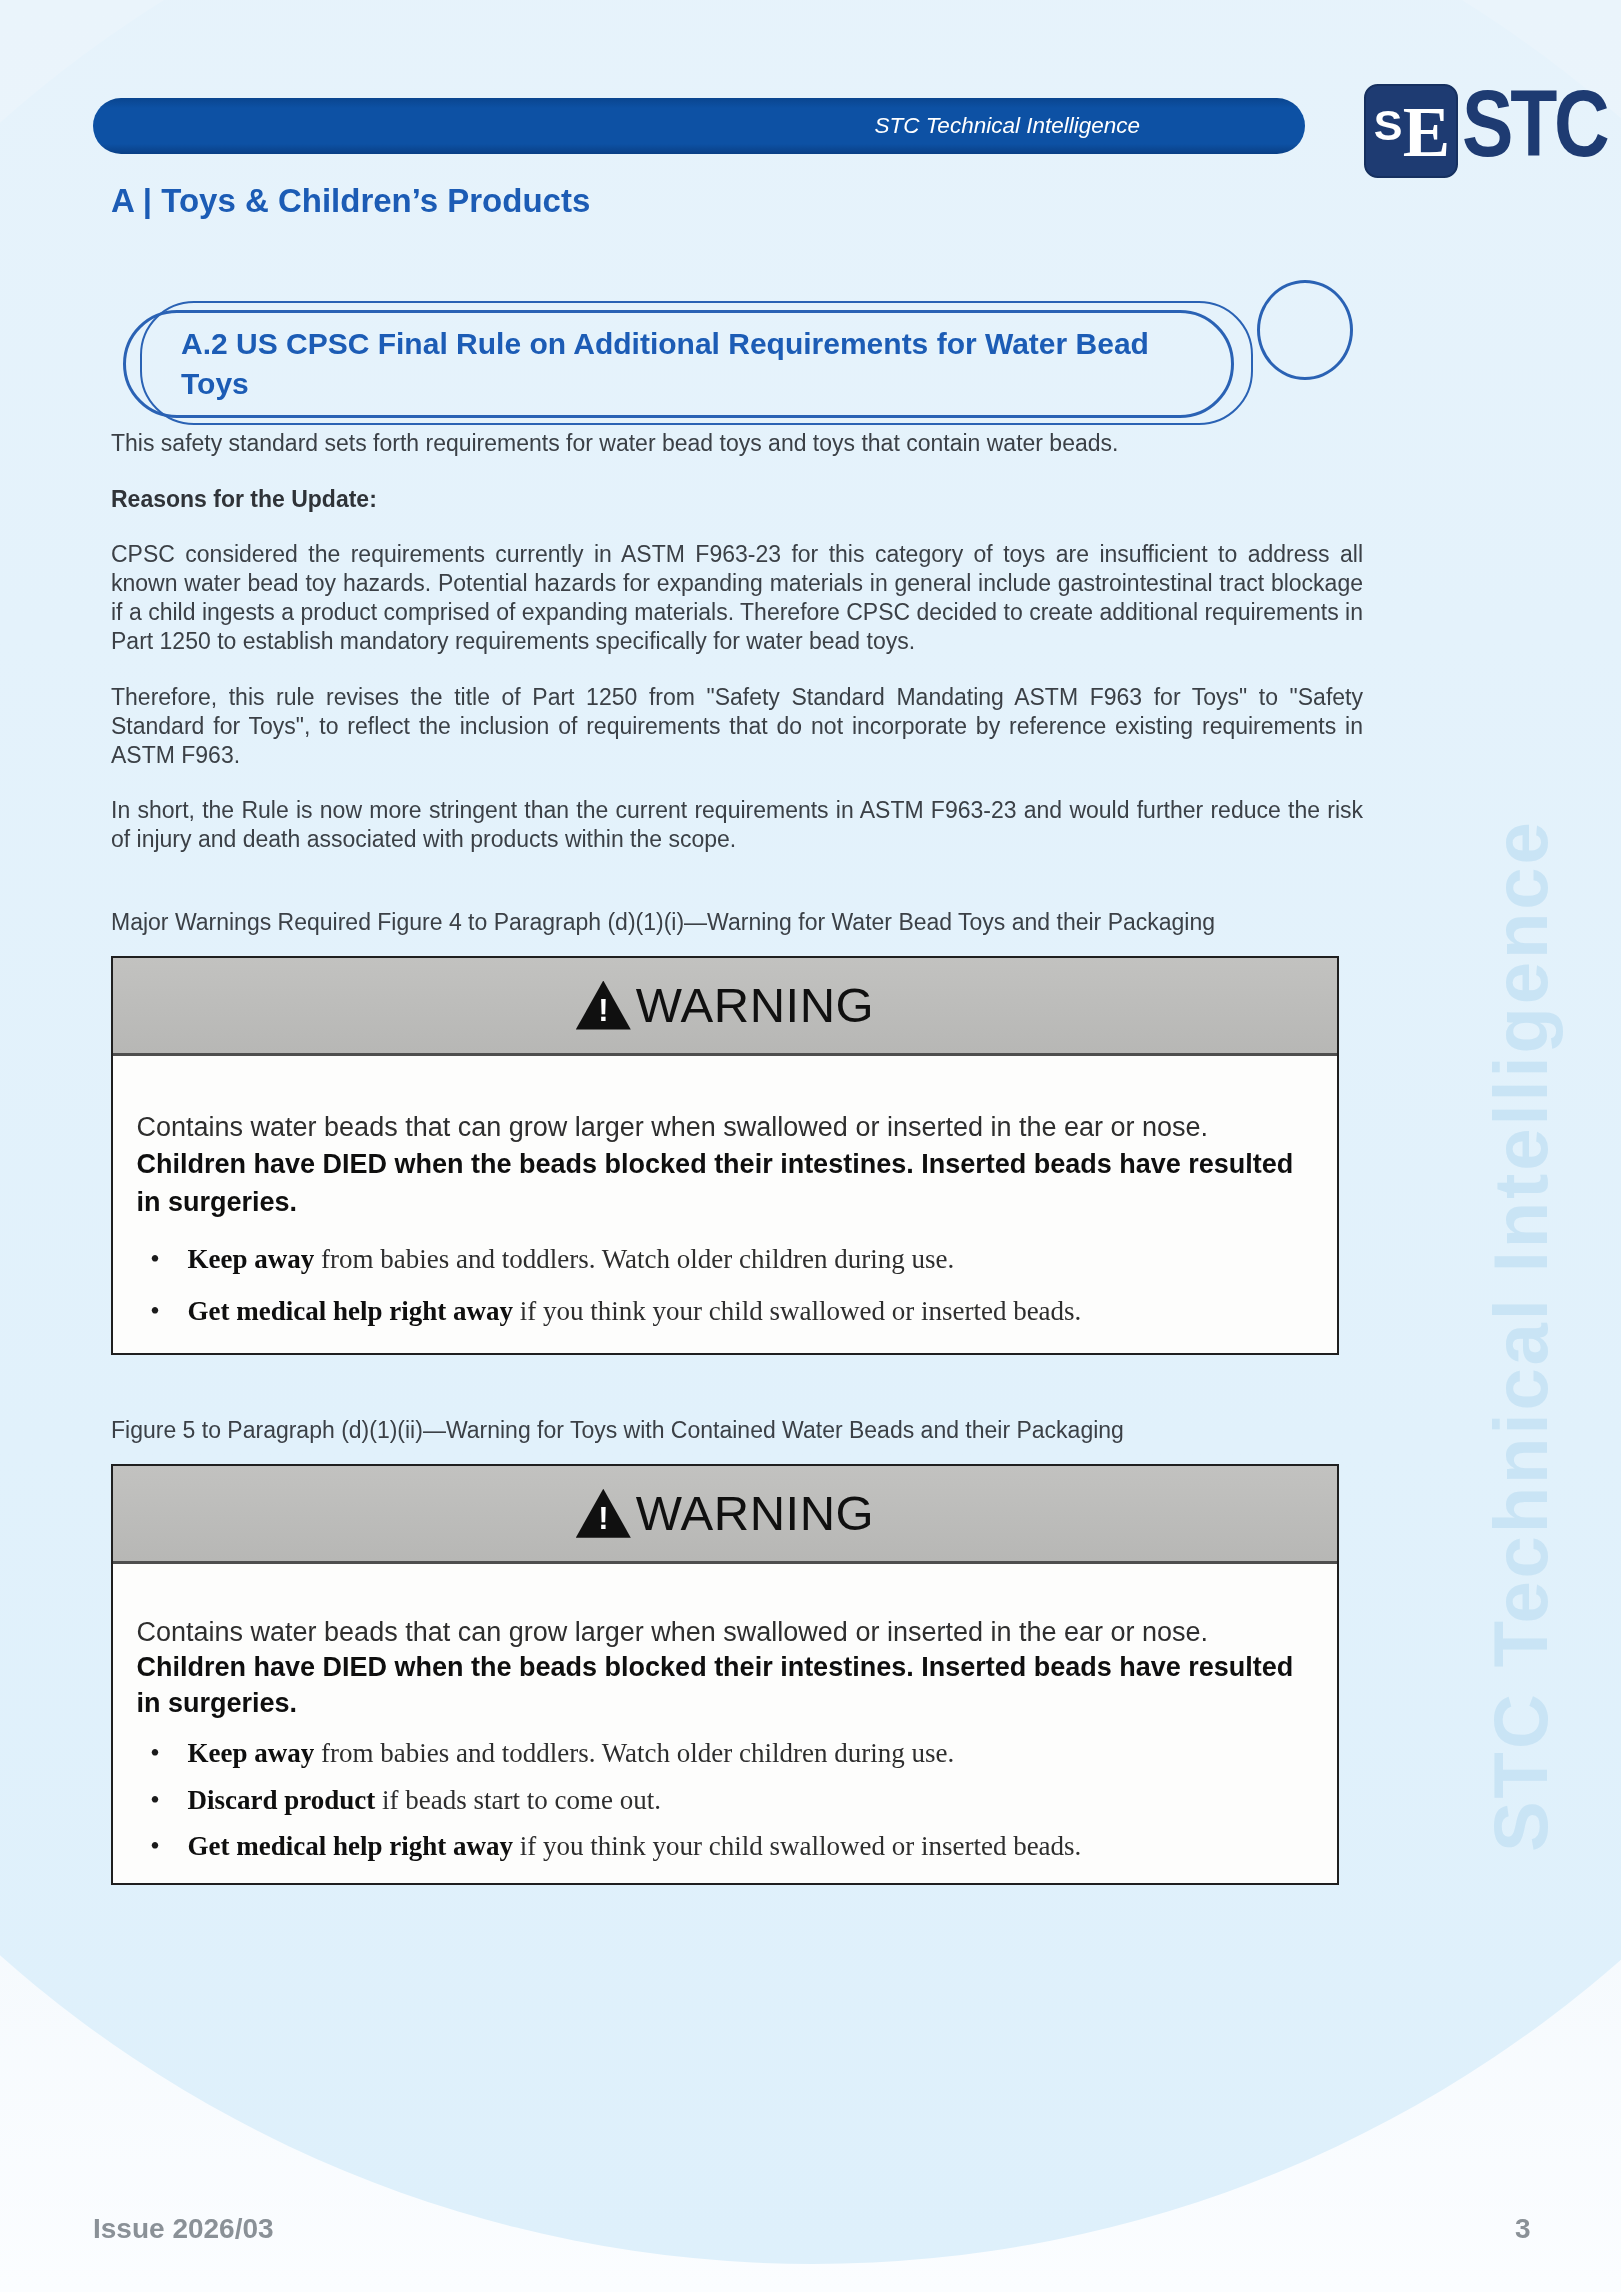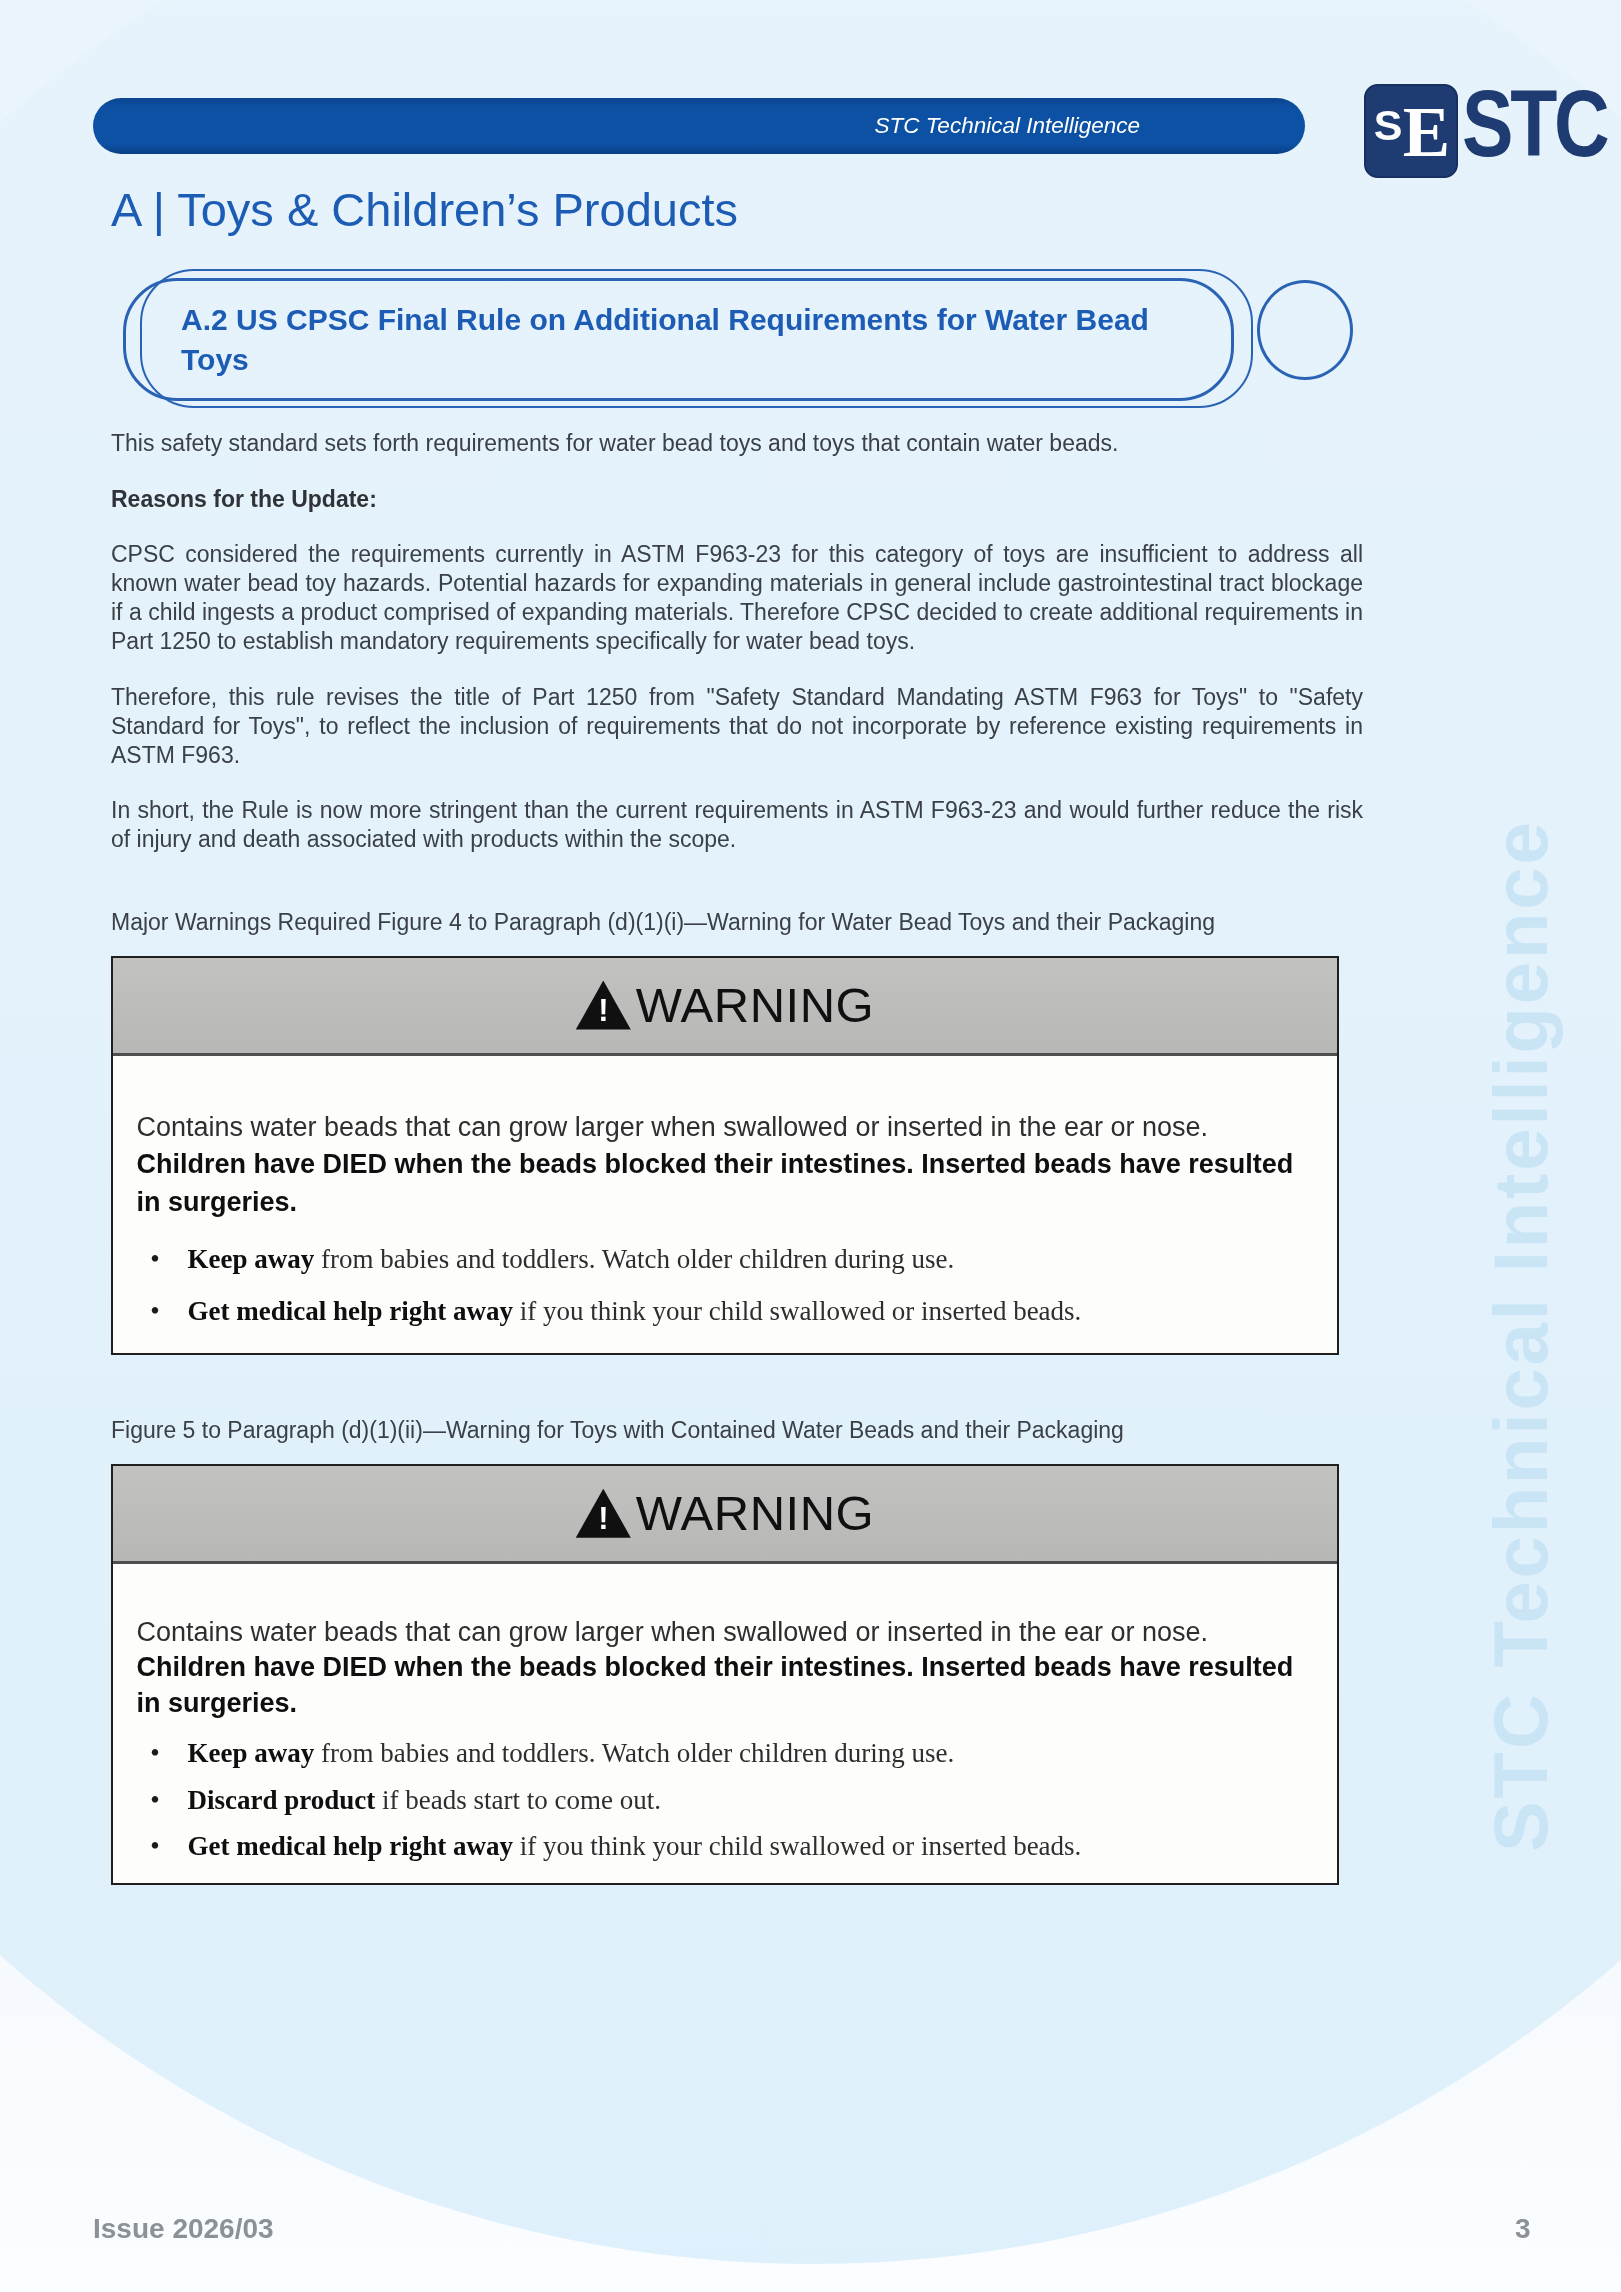--- a/index.html
+++ b/index.html
@@ -46,28 +46,28 @@
     font-size:43px; line-height:43px;
   }
   .logo-text {
     font-weight:bold; color:#1e3b72; font-size:94px; line-height:80px;
     letter-spacing:-3.9px; transform:scaleX(0.82); transform-origin:left top;
     margin-left:3.9px;
   }
   
   .page-title {
     position:absolute; left:111px; top:182px; z-index:2;
-    font-size:47px; font-weight:normal; color:#1c5cb5;
+    font-size:33px; font-weight:bold; color:#1c5cb5;
   }
   
   .pill-wrap { position:absolute; left:123px; top:278px; z-index:2; }
   .pill {
-    position:relative; width:1111px; height:123px;
+    position:relative; width:1111px; height:108px;
     border:3.9px solid #2a62b4; border-radius:54px;
-    display:flex; align-items:center; padding-left:55px;
+    display:flex; align-items:center; padding-left:55px;margin-top:32px;
   }
   .pill::after {
     content:""; position:absolute; left:13.7px; top:-11.8px; right:-21.6px; bottom:-9.8px;
     border:2.9px solid #2a62b4; border-radius:54px; pointer-events:none;
   }
   .pill-text { font-size:30px; font-weight:bold; color:#1c5cb5; line-height:1.32; max-width:990px; }
   .deco-circle {
     position:absolute; left:1134px; top:2px; width:96px; height:100px;
     border:3.9px solid #2a62b4; border-radius:50%;
   }

